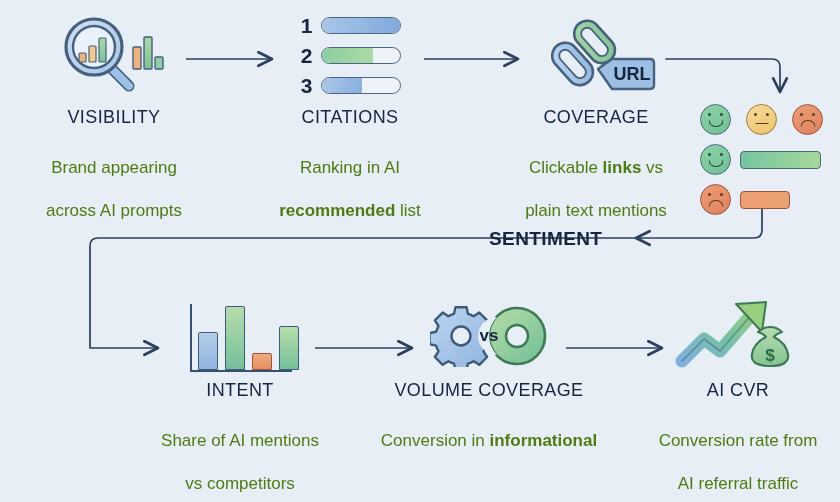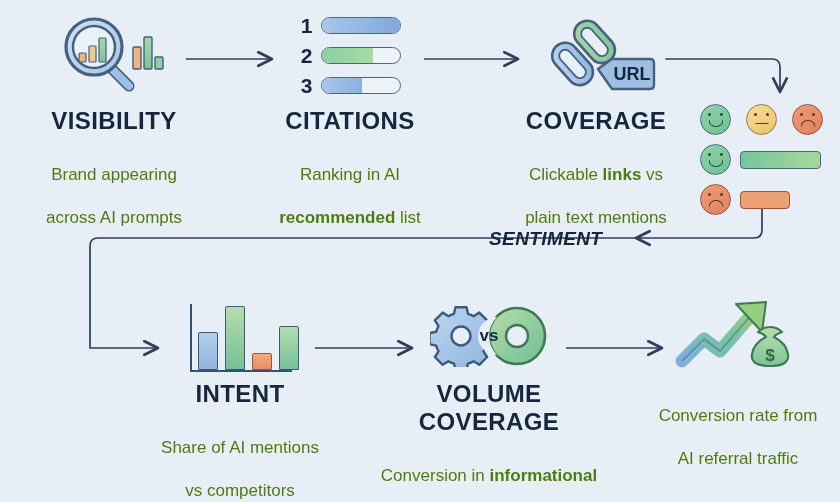--- a/index.html
+++ b/index.html
@@ -8,21 +8,21 @@
     background:#e8eef5;
     font-family:"Liberation Sans",sans-serif;
     overflow:hidden;position:relative;
   }
   .stage{position:absolute;inset:0;}
   svg.edges{position:absolute;left:0;top:0;width:840px;height:502px;pointer-events:none;}
 
   .node{position:absolute;text-align:center;}
   .node .icon{height:95px;display:flex;align-items:center;justify-content:center;}
   .title{
-    font-size:24px;font-weight:bold;color:#15263f;
+    font-size:18px;font-weight:normal;color:#15263f;
     letter-spacing:.4px;margin-top:4px;
   }
   .desc{
     font-size:17px;color:#4d7c0f;line-height:1.28;margin-top:7px;
     white-space:pre-line;
   }
   .desc b{font-weight:bold;}
 
   
   .poslist{display:flex;flex-direction:column;gap:6px;align-items:flex-start;}
@@ -228,21 +228,21 @@
     </div>
     <div class="sentrow">
       <div class="face orange">
         <i class="eye l"></i>
           <i class="eye r"></i>
           <i class="mouth frown"></i>
       </div>
       <div class="sentbar o"></div>
     </div>
   </div>
-  <div class="sentlabel" style="left:489px;top:228px;font-style:italic;">SENTIMENT</div>
+  <div class="sentlabel" style="left:489px;top:228px;">SENTIMENT</div>
 
   <div class="node" style="left:140px;top:296px;width:200px;">
     <div class="icon" style="height:80px;">
       <div class="vchart">
         <div class="vaxis"></div>
         <div class="vbars">
           <div class="vbar" style="height:56%;background:linear-gradient(180deg,#b5cdea,#8fb4de);"></div>
           <div class="vbar" style="height:97%;background:linear-gradient(180deg,#b7ddab,#74c09a);"></div>
           <div class="vbar" style="height:24%;background:linear-gradient(180deg,#f0ab7c,#e88f62);border-color:#9a553c;"></div>
           <div class="vbar" style="height:66%;background:linear-gradient(180deg,#b7ddab,#74c09a);"></div>
@@ -316,19 +316,20 @@
 
         <path d="M8,63 L30,41 L46,53 L79,15" fill="none" stroke="url(#arw)" stroke-width="13" stroke-linecap="round" stroke-linejoin="round"></path>
         <path d="M8,63 L30,41 L46,53 L79,15" fill="none" stroke="#3d6a7a" stroke-width="1.6" stroke-linecap="round" stroke-linejoin="round" opacity="0.55"></path>
         <path d="M62,6 L92,4 L88,34 Z" fill="#96cf7e" stroke="#3d7a55" stroke-width="2" stroke-linejoin="round"></path>
 
         <path d="M84,34 q5,-5 12,-5 q7,0 12,5 q-6,2 -8,5 q12,6 14,17 q2,12 -18,12
                  q-20,0 -18,-12 q2,-11 14,-17 q-2,-3 -8,-5 Z" fill="url(#bag)" stroke="#3d7a55" stroke-width="2.2" stroke-linejoin="round"></path>
         <text x="96" y="63" font-family="Liberation Sans, sans-serif" font-size="17" font-weight="bold" fill="#2f6a48" text-anchor="middle">$</text>
       </svg>
     </div>
+    <div class="title">AI CVR</div>
     <div class="desc">
       <span>Conversion rate from</span><br>
       <span>AI referral traffic</span>
     </div>
   </div>
 
 </div>
 
 </body></html>

